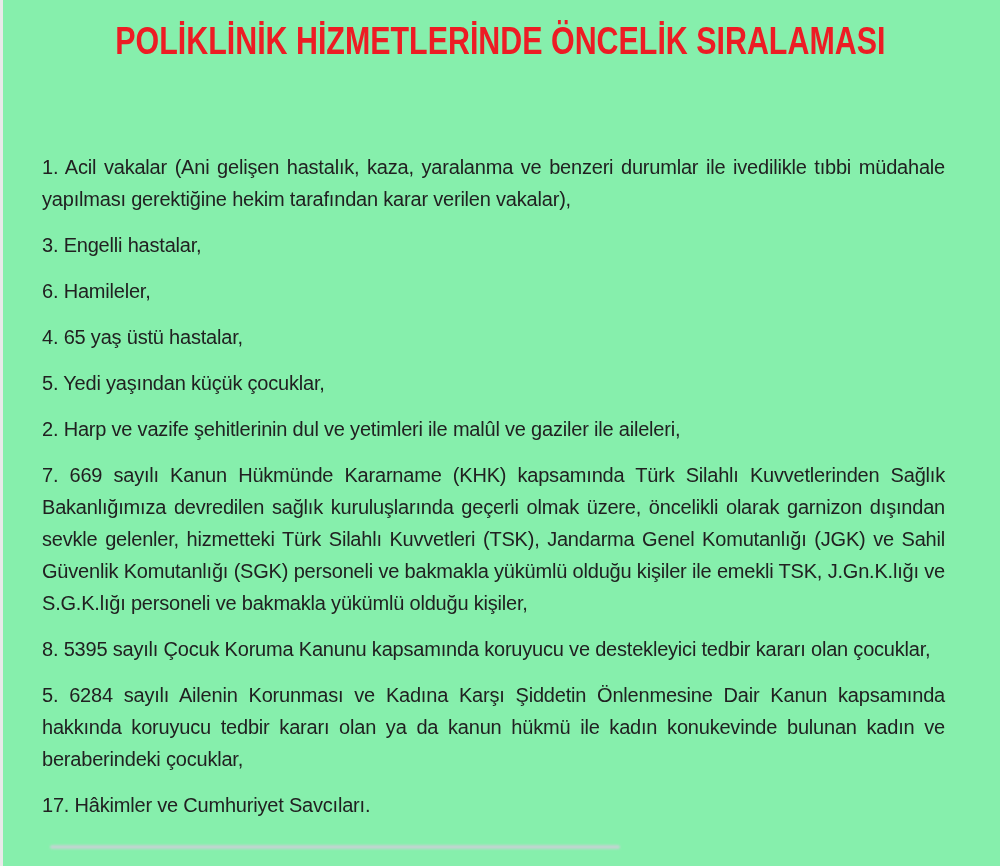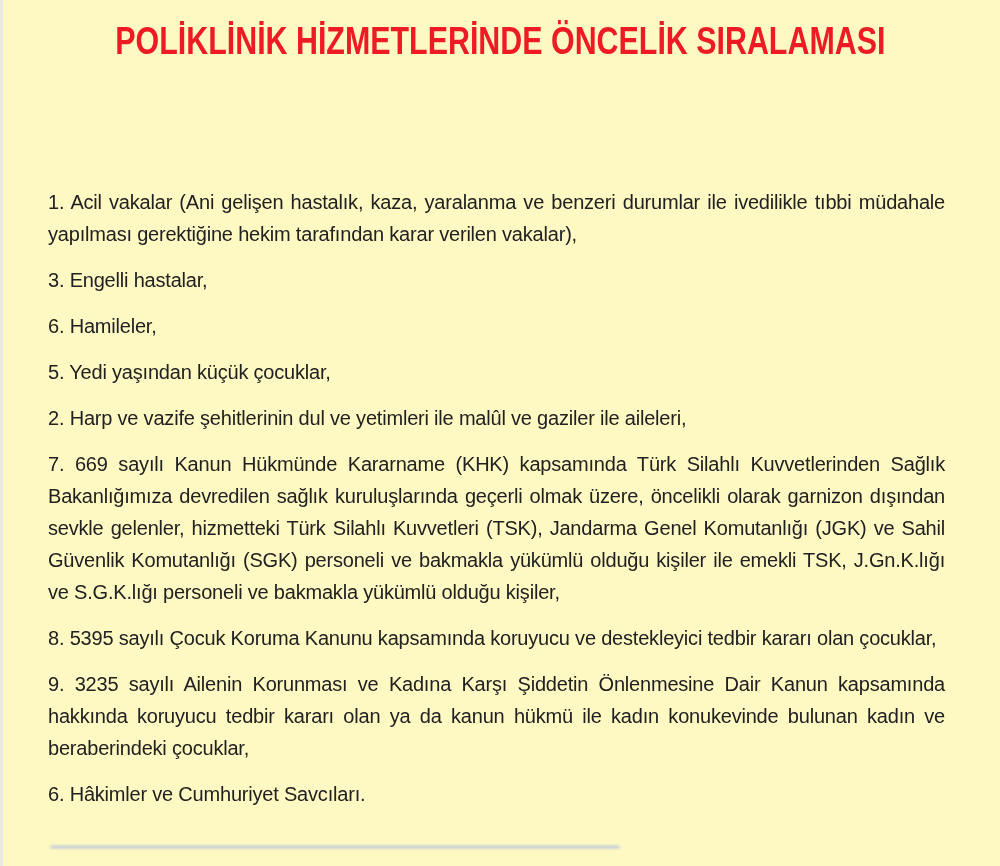--- a/index.html
+++ b/index.html
@@ -4,21 +4,21 @@
 <style>
   html, body {
     margin: 0;
     padding: 0;
     background: #ffffff;
   }
   .page {
     position: relative;
     width: 1000px;
     height: 866px;
-    background: #fef9c3;
+    background: #86efac;
     overflow: hidden;
     font-family: "Liberation Sans", "DejaVu Sans", sans-serif;
   }
   .left-edge {
     position: absolute;
     left: 0;
     top: 0;
     width: 3px;
     height: 100%;
     background: #e9e9e9;
@@ -36,23 +36,22 @@
     transform: scaleX(0.80);
     transform-origin: center;
     font-size: 38px;
     font-weight: bold;
     letter-spacing: 0px;
     color: #ED1C24;
   }
   .content {
     position: absolute;
     top: 151px;
-    left: 48px;
+    left: 42px;
     right: 55px;
-    margin-top: 35px;
   }
   .content p {
     margin: 0 0 14px 0;
     font-size: 20px;
     line-height: 32px;
     text-align: justify;
     color: #212121;
     letter-spacing: -0.2px;
   }
   .ghost-line {
@@ -74,22 +73,23 @@
   <div class="left-edge"></div>
 
   <h1 class="title" style="margin:0;">
     <span class="title-inner">POLİKLİNİK HİZMETLERİNDE ÖNCELİK SIRALAMASI</span>
   </h1>
 
   <div class="content">
     <p>1. Acil vakalar (Ani gelişen hastalık, kaza, yaralanma ve benzeri durumlar ile ivedilikle tıbbi müdahale yapılması gerektiğine hekim tarafından karar verilen vakalar),</p>
     <p>3. Engelli hastalar,</p>
     <p>6. Hamileler,</p>
+    <p>4. 65 yaş üstü hastalar,</p>
     <p>5. Yedi yaşından küçük çocuklar,</p>
     <p>2. Harp ve vazife şehitlerinin dul ve yetimleri ile malûl ve gaziler ile aileleri,</p>
     <p>7. 669 sayılı Kanun Hükmünde Kararname (KHK) kapsamında Türk Silahlı Kuvvetlerinden Sağlık Bakanlığımıza devredilen sağlık kuruluşlarında geçerli olmak üzere, öncelikli olarak garnizon dışından sevkle gelenler, hizmetteki Türk Silahlı Kuvvetleri (TSK), Jandarma Genel Komutanlığı (JGK) ve Sahil Güvenlik Komutanlığı (SGK) personeli ve bakmakla yükümlü olduğu kişiler ile emekli TSK, J.Gn.K.lığı ve S.G.K.lığı personeli ve bakmakla yükümlü olduğu kişiler,</p>
     <p>8. 5395 sayılı Çocuk Koruma Kanunu kapsamında koruyucu ve destekleyici tedbir kararı olan çocuklar,</p>
-    <p>9. 3235 sayılı Ailenin Korunması ve Kadına Karşı Şiddetin Önlenmesine Dair Kanun kapsamında hakkında koruyucu tedbir kararı olan ya da kanun hükmü ile kadın konukevinde bulunan kadın ve beraberindeki çocuklar,</p>
-    <p>6. Hâkimler ve Cumhuriyet Savcıları.</p>
+    <p>5. 6284 sayılı Ailenin Korunması ve Kadına Karşı Şiddetin Önlenmesine Dair Kanun kapsamında hakkında koruyucu tedbir kararı olan ya da kanun hükmü ile kadın konukevinde bulunan kadın ve beraberindeki çocuklar,</p>
+    <p>17. Hâkimler ve Cumhuriyet Savcıları.</p>
   </div>
 
   <div class="ghost-line"></div>
 </div>
 
 </body></html>

